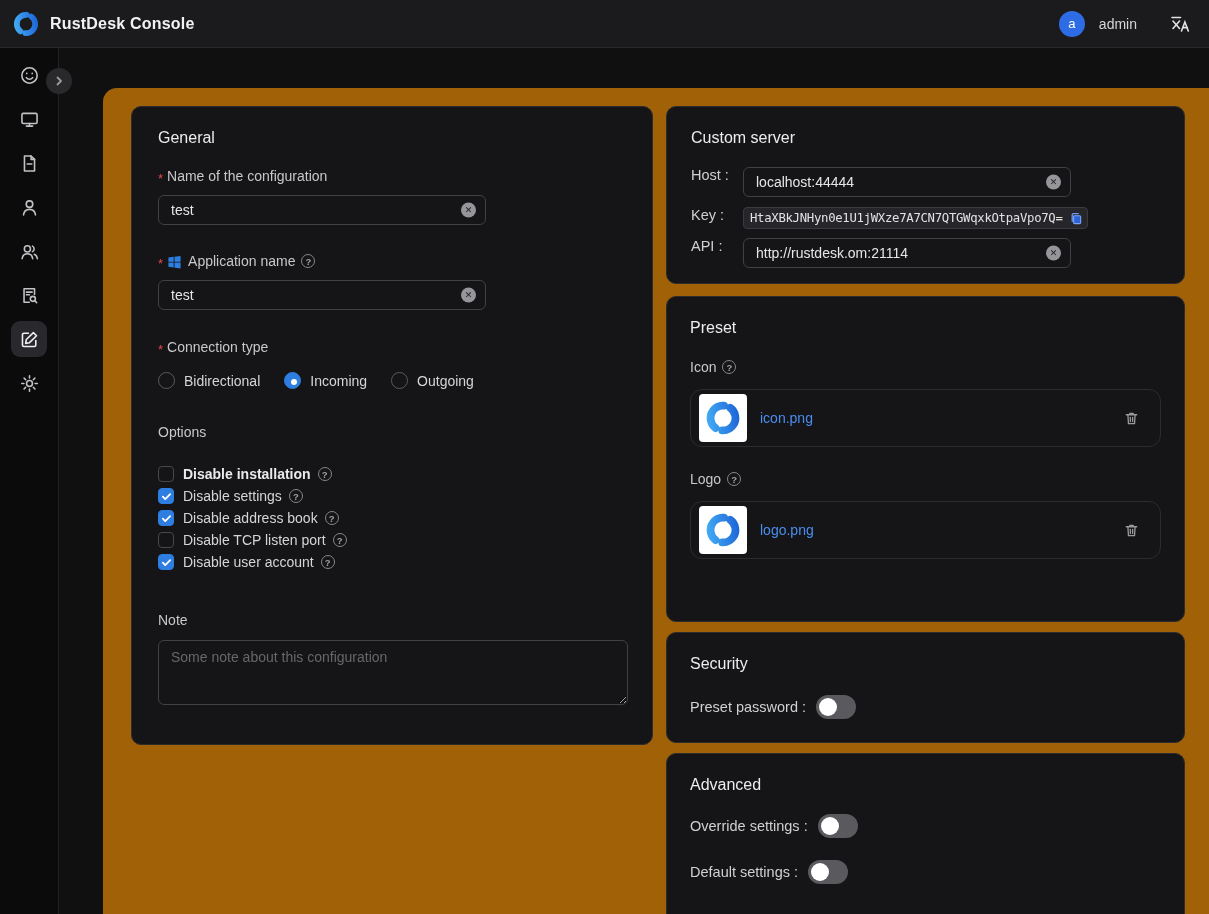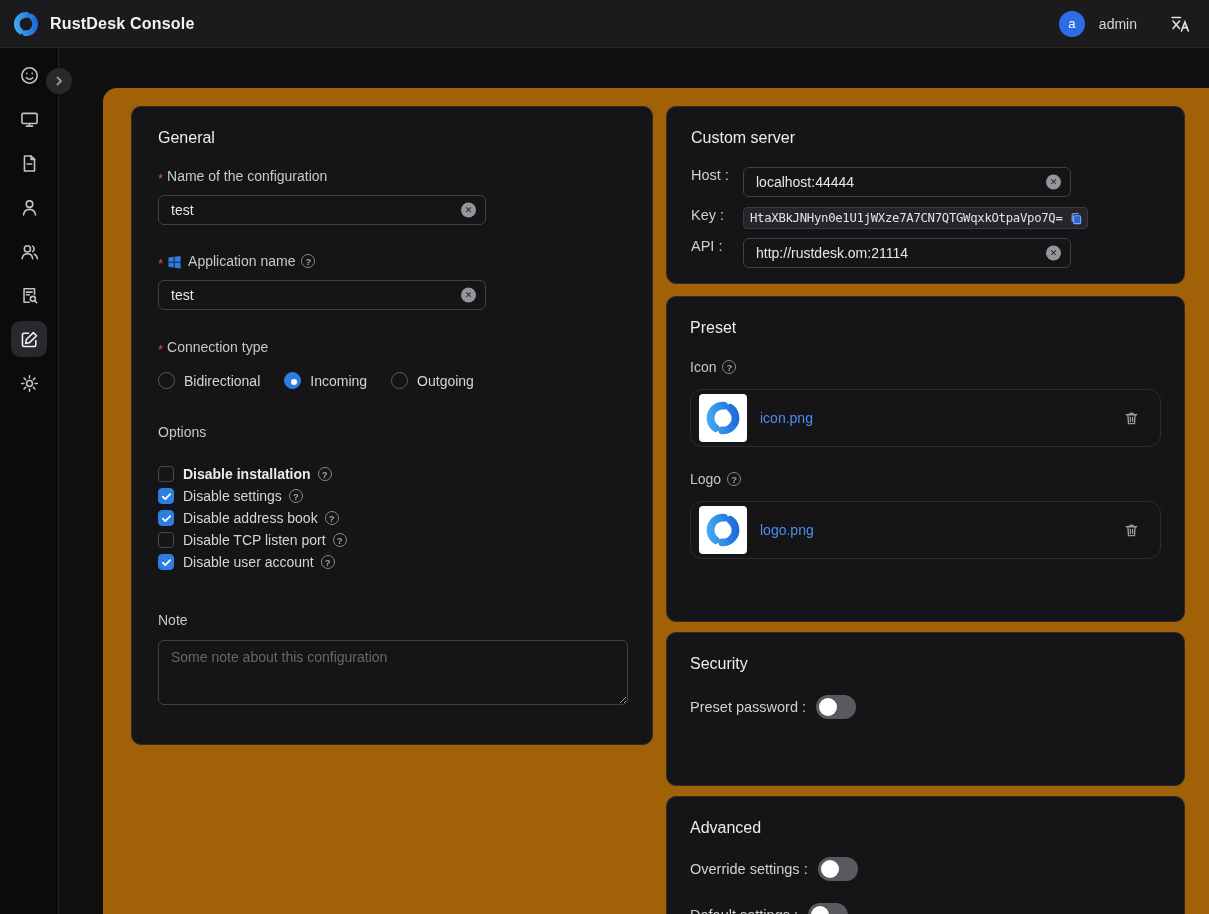--- a/index.html
+++ b/index.html
@@ -33,21 +33,21 @@
   .panel { position:absolute; left:103px; top:88px; width:1106px; height:826px;
     background:#a16207; border-top-left-radius:14px; overflow:hidden; }
   .card { position:absolute; background:#151517; border:1px solid #2c2c2f; border-radius:10px; }
   .card-title { font-size:16px; font-weight:500; color:#ececee; }
 
   .card-general { left:28px; top:18px; width:522px; height:639px; padding:22px 26px; }
   .right-col { position:absolute; left:563px; top:18px; width:519px; }
   .card-r { position:relative; background:#151517; border:1px solid #2c2c2f; border-radius:10px; width:519px; }
   .card-server  { height:178px; padding:22px 24px; margin-bottom:12px; }
   .card-visual  { height:326px; padding:22px 23px; margin-bottom:10px; }
-  .card-security{ height:154px; padding:22px 23px; margin-bottom:10px; }
+  .card-security{ height:111px; padding:22px 23px; margin-bottom:10px; }
   .card-advanced{ height:172px; padding:22px 23px; }
 
   
   .f-label { font-size:14px; color:#c8c8ca; display:flex; align-items:center; gap:6px; }
   .req { color:#e5484d; font-size:13px; margin-right:-2px; transform:translateY(2px); }
   .text-input { position:relative; width:328px; height:30px; border:1px solid #414145; border-radius:6px;
     background:#151517; display:flex; align-items:center; }
   .text-input input { background:transparent; border:none; outline:none; color:#e6e6e8;
     font-size:14px; padding:0 30px 0 12px; width:100%; font-family:"Liberation Sans",sans-serif; }
   .clear-btn { position:absolute; right:9px; top:50%; transform:translateY(-50%); width:15px; height:15px;

